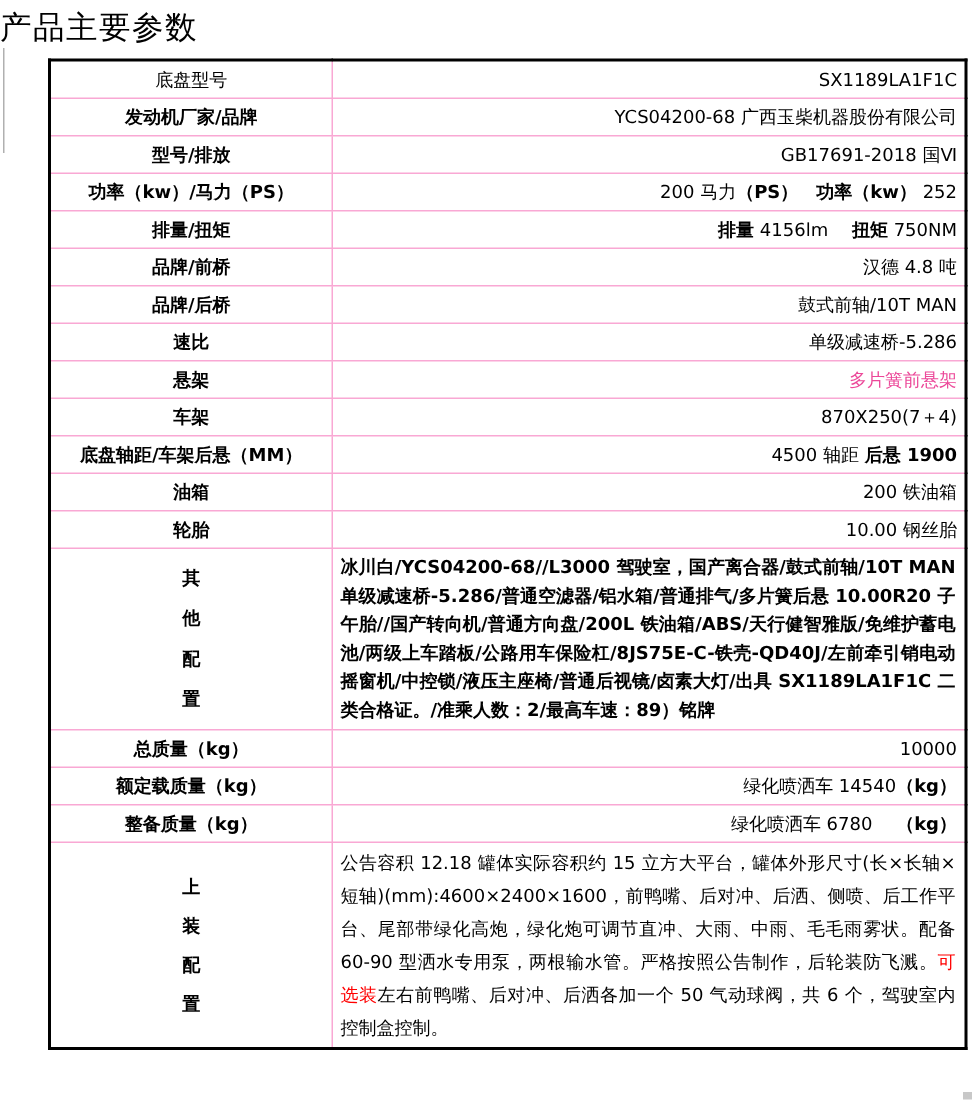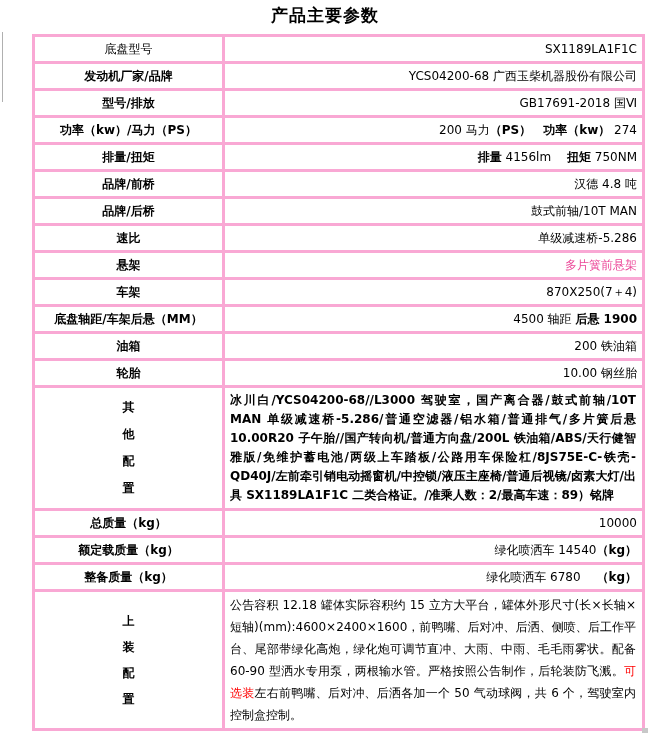--- a/index.html
+++ b/index.html
@@ -8,34 +8,34 @@
     width: 650px;
     height: 733px;
     background: #ffffff;
     overflow: hidden;
     font-family: "DejaVu Sans", "Liberation Sans", sans-serif;
     color: #000;
   }
   .page { position: relative; width: 650px; height: 733px; }
   .doc-title {
     margin: 4px 0 7px 0;
-    text-align: center;
-    font-size: 17px;
-    font-weight: bold;
+    text-align: left;
+    font-size: 21px;
+    font-weight: normal;
     letter-spacing: 1px;
   }
   table.spec {
     border-collapse: collapse;
     table-layout: fixed;
     width: 613px;
     margin-left: 32px;
     border: 2px solid #000;
   }
   td {
-    border: 3px solid #f9a8d4;
+    border: 1px solid #f9a8d4;
     font-size: 12px;
     vertical-align: middle;
     overflow: hidden;
   }
   td.label {
     width: 183px;
     text-align: center;
     font-weight: bold;
     white-space: pre-line;
     line-height: 15px;
@@ -95,21 +95,21 @@
         <tr>
           <td class="label">发动机厂家/品牌</td>
           <td class="value"><span>YCS04200-68 广西玉柴机器股份有限公司</span></td>
         </tr>
         <tr>
           <td class="label">型号/排放</td>
           <td class="value"><span>GB17691-2018 国Ⅵ</span></td>
         </tr>
         <tr>
           <td class="label">功率（kw）/马力（PS）</td>
-          <td class="value"><span>200 马力</span><span class="b">（PS）</span><span>　</span><span class="b">功率（kw）</span><span> 274</span></td>
+          <td class="value"><span>200 马力</span><span class="b">（PS）</span><span>　</span><span class="b">功率（kw）</span><span> 252</span></td>
         </tr>
         <tr>
           <td class="label">排量/扭矩</td>
           <td class="value"><span class="b">排量</span><span> 4156lm　 </span><span class="b">扭矩</span><span> 750NM</span></td>
         </tr>
         <tr>
           <td class="label">品牌/前桥</td>
           <td class="value"><span>汉德 4.8 吨</span></td>
         </tr>
         <tr>

